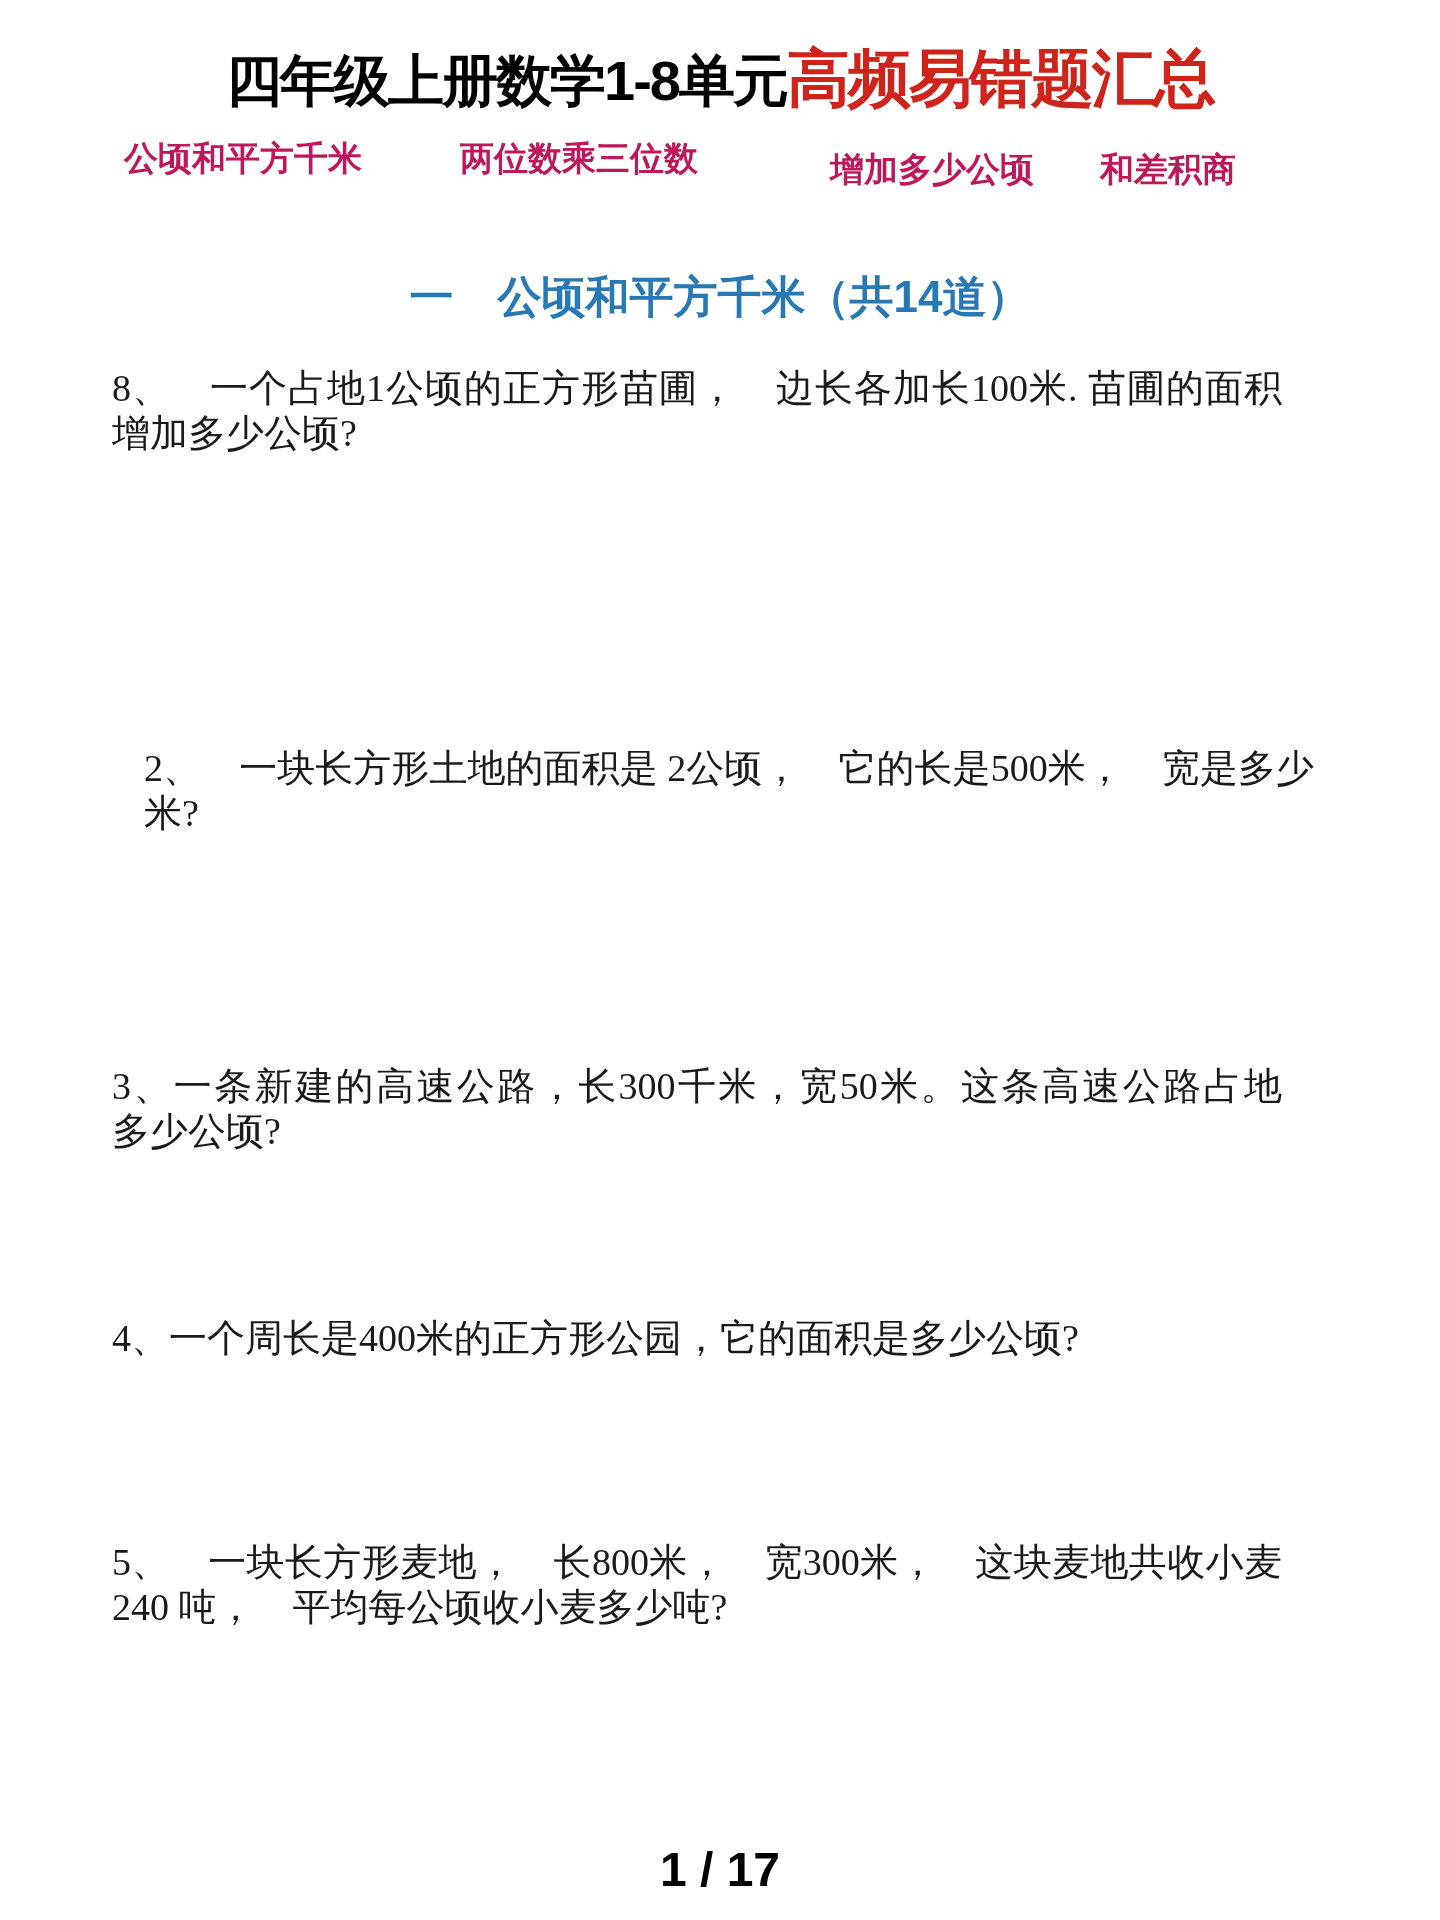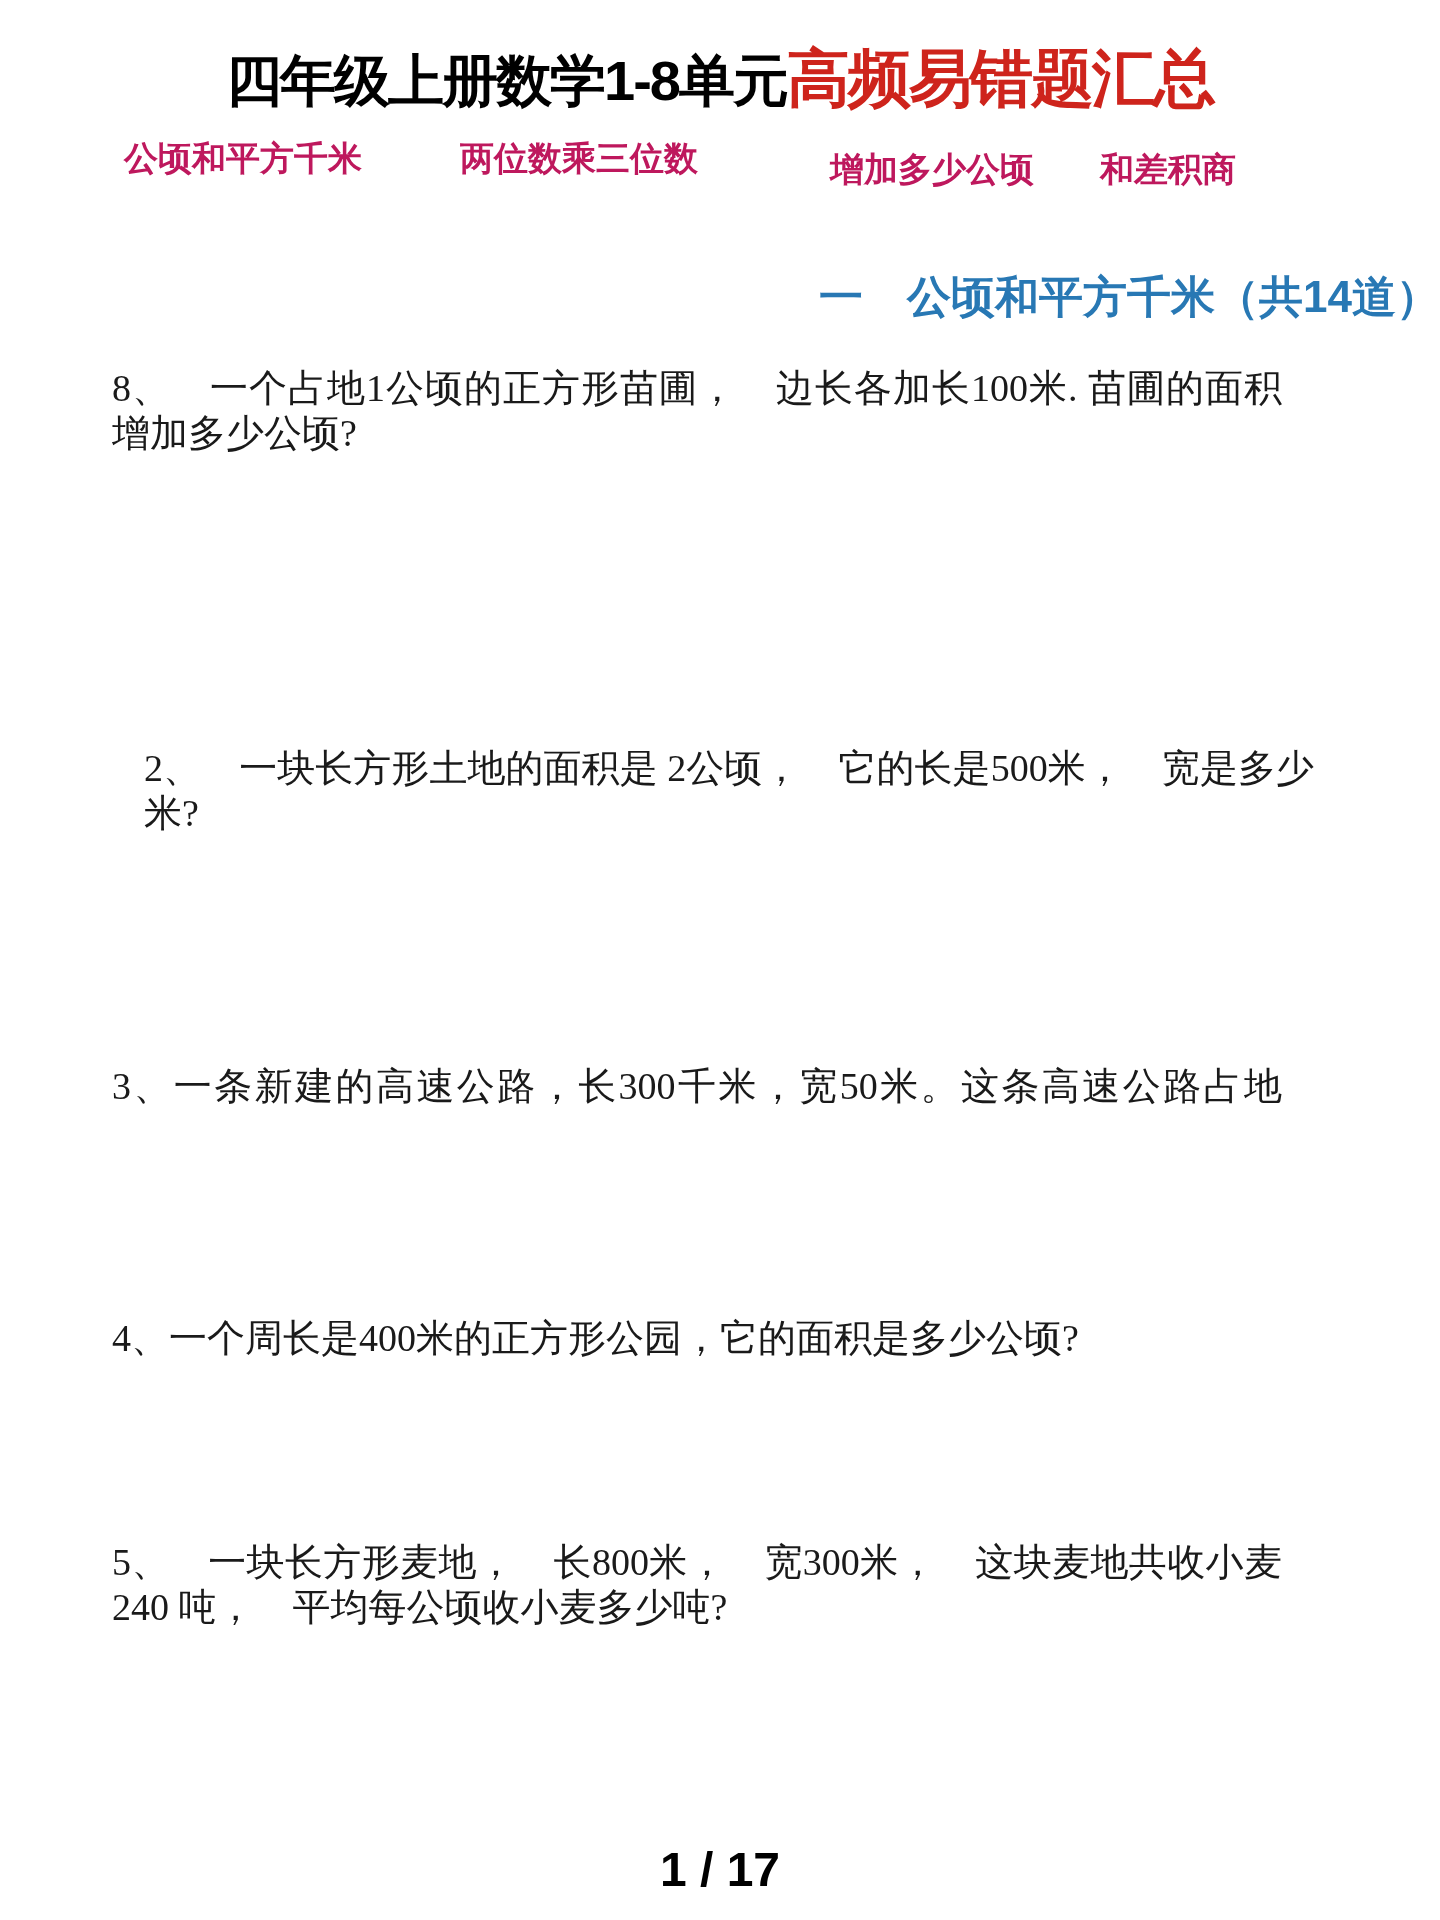--- a/index.html
+++ b/index.html
@@ -43,21 +43,21 @@
   .topic-0 { left: 124px;  top: 136px; }
   .topic-1 { left: 460px;  top: 136px; }
   .topic-2 { left: 830px;  top: 147px; }
   .topic-3 { left: 1100px; top: 147px; }
 
   
   .section-heading {
     position: absolute;
     top: 268px; left: 0; width: 1440px;
     margin: 0;
-    text-align: right;
+    text-align: center;
     font-family: "Liberation Sans", sans-serif;
     font-weight: bold;
     font-size: 44px;
     color: #2878B4;
     white-space: nowrap;
   }
 
   
   .question {
     position: absolute;
@@ -112,20 +112,21 @@
     <div class="q-line">增加多少公顷?</div>
   </div>
 
   <div class="question question-2">
     <div class="q-line justify">2、　一块长方形土地的面积是 2公顷，　它的长是500米，　宽是多少</div>
     <div class="q-line">米?</div>
   </div>
 
   <div class="question question-3">
     <div class="q-line justify">3、一条新建的高速公路，长300千米，宽50米。这条高速公路占地</div>
+    <div class="q-line">多少公顷?</div>
   </div>
 
   <div class="question question-4">
     <div class="q-line">4、一个周长是400米的正方形公园，它的面积是多少公顷?</div>
   </div>
 
   <div class="question question-5">
     <div class="q-line justify">5、　一块长方形麦地，　长800米，　宽300米，　这块麦地共收小麦</div>
     <div class="q-line">240 吨，　平均每公顷收小麦多少吨?</div>
   </div>

